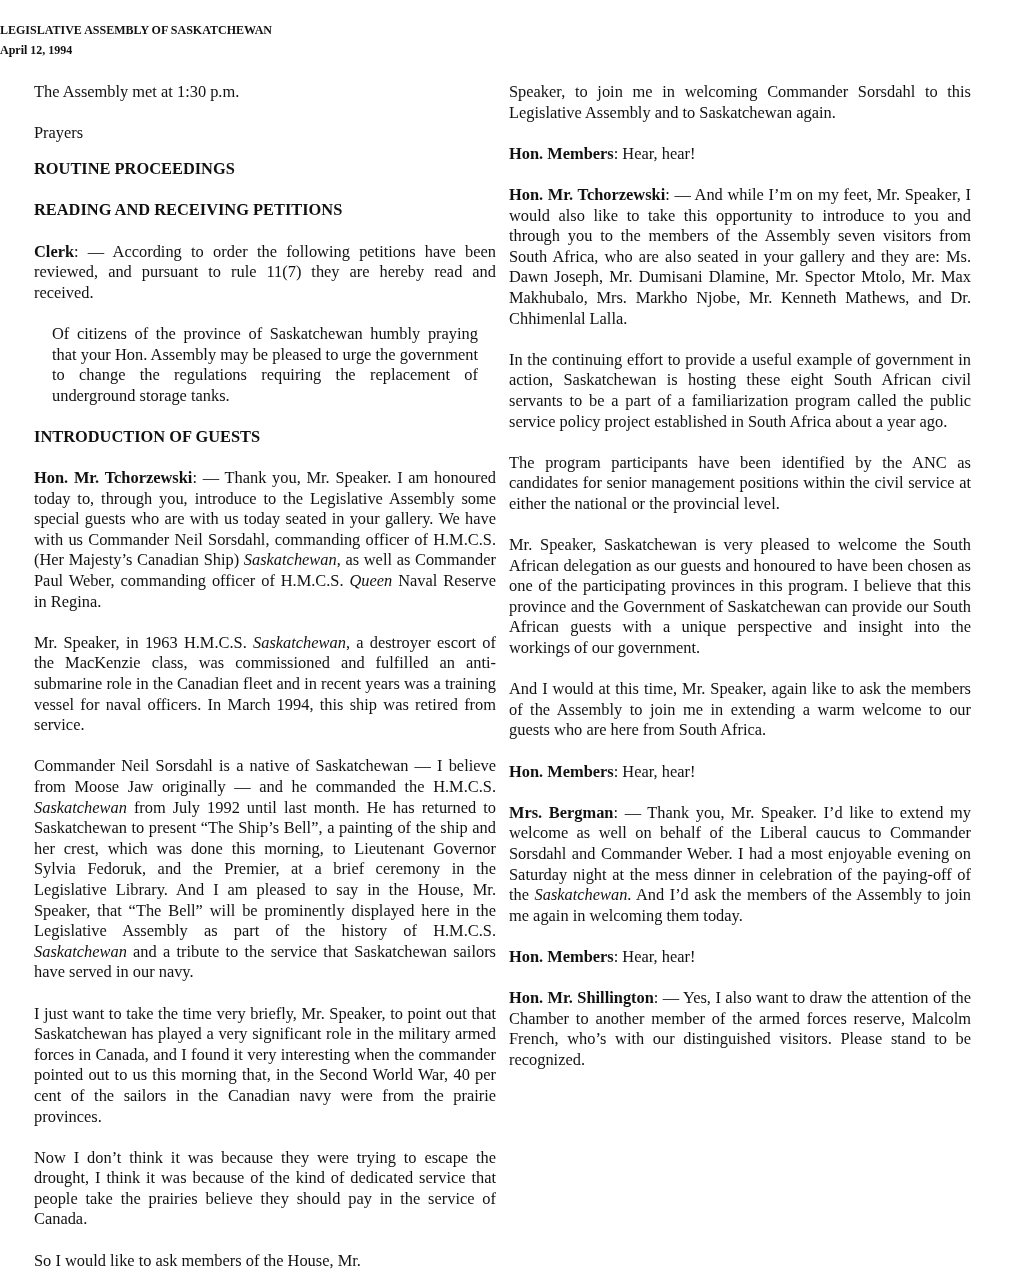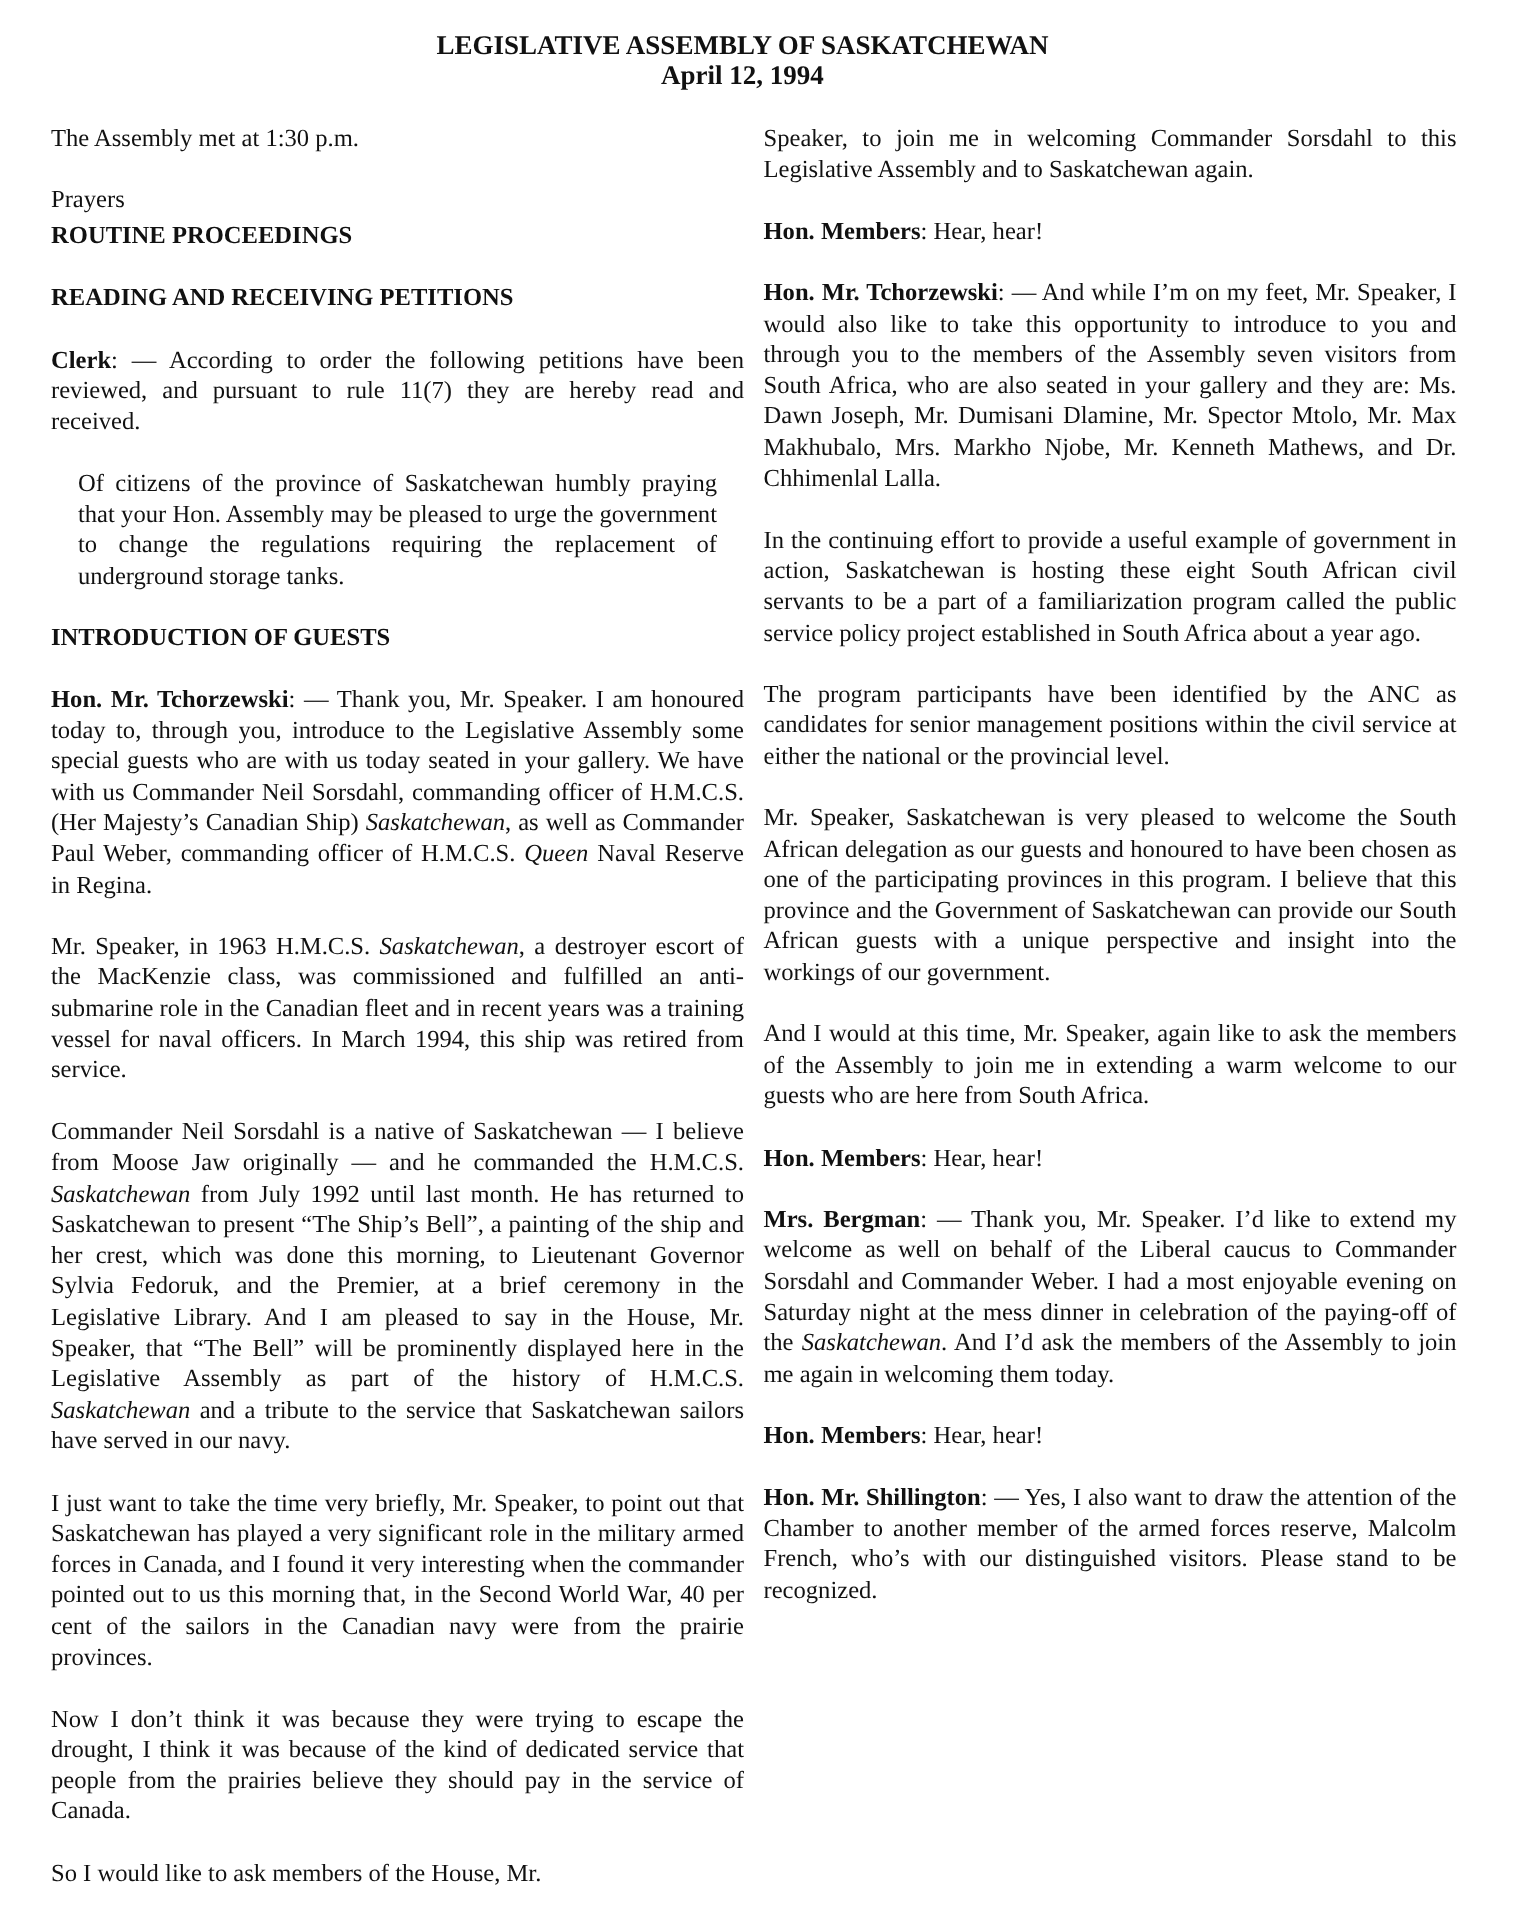--- a/index.html
+++ b/index.html
@@ -8,21 +8,21 @@
     height: 1281px;
     overflow: hidden;
     font-family: "Liberation Serif", "DejaVu Serif", serif;
     color: #111111;
     font-size: 16.4px;
     line-height: 20.6px;
   }
   .page { position: relative; width: 1012px; height: 1281px; }
   .header {
     position: absolute; top: 20px; left: 0; width: 990px;
-    text-align: center; font-weight: bold; font-size: 18px; line-height: 20px;
+    text-align: left; font-weight: bold; font-size: 12px; line-height: 20px;
   }
   .col {
     position: absolute; top: 82px; width: 462px;
   }
   .col.left { left: 34px; }
   .col.right { left: 509px; }
   p { margin: 0 0 20.6px 0; text-align: justify; }
   p.tight { margin-bottom: 11px; }
   .heading {
     font-weight: bold; text-align: left; margin: 0 0 20.6px 0;
@@ -36,38 +36,38 @@
 
 <div class="page">
 
   <div class="header">
     <div>LEGISLATIVE ASSEMBLY OF SASKATCHEWAN</div>
     <div>April 12, 1994</div>
   </div>
 
   <div class="col left">
     <p class="tight">The Assembly met at 1:30 p.m.</p>
-    <p style="margin-top:20px;margin-bottom:4px">Prayers</p>
+    <p style="margin-top:20px;margin-bottom:16px">Prayers</p>
     <div class="heading">ROUTINE PROCEEDINGS</div>
     <div class="heading">READING AND RECEIVING PETITIONS</div>
 
     <p><span class="speaker">Clerk</span><span>: — According to order the following petitions have been reviewed, and pursuant to rule 11(7) they are hereby read and received.</span></p>
 
     <div class="quote">Of citizens of the province of Saskatchewan humbly praying that your Hon. Assembly may be pleased to urge the government to change the regulations requiring the replacement of underground storage tanks.</div>
 
     <div class="heading">INTRODUCTION OF GUESTS</div>
 
     <p><span class="speaker">Hon. Mr. Tchorzewski</span><span>: — Thank you, Mr. Speaker. I am honoured today to, through you, introduce to the Legislative Assembly some special guests who are with us today seated in your gallery. We have with us Commander Neil Sorsdahl, commanding officer of H.M.C.S. (Her Majesty’s Canadian Ship) </span><em>Saskatchewan</em><span>, as well as Commander Paul Weber, commanding officer of H.M.C.S. </span><em>Queen</em><span> Naval Reserve in Regina.</span></p>
 
     <p><span>Mr. Speaker, in 1963 H.M.C.S. </span><em>Saskatchewan</em><span>, a destroyer escort of the MacKenzie class, was commissioned and fulfilled an anti-submarine role in the Canadian fleet and in recent years was a training vessel for naval officers. In March 1994, this ship was retired from service.</span></p>
 
     <p><span>Commander Neil Sorsdahl is a native of Saskatchewan — I believe from Moose Jaw originally — and he commanded the H.M.C.S. </span><em>Saskatchewan</em><span> from July 1992 until last month. He has returned to Saskatchewan to present “The Ship’s Bell”, a painting of the ship and her crest, which was done this morning, to Lieutenant Governor Sylvia Fedoruk, and the Premier, at a brief ceremony in the Legislative Library. And I am pleased to say in the House, Mr. Speaker, that “The Bell” will be prominently displayed here in the Legislative Assembly as part of the history of H.M.C.S. </span><em>Saskatchewan</em><span> and a tribute to the service that Saskatchewan sailors have served in our navy.</span></p>
 
     <p>I just want to take the time very briefly, Mr. Speaker, to point out that Saskatchewan has played a very significant role in the military armed forces in Canada, and I found it very interesting when the commander pointed out to us this morning that, in the Second World War, 40 per cent of the sailors in the Canadian navy were from the prairie provinces.</p>
-    <p>Now I don’t think it was because they were trying to escape the drought, I think it was because of the kind of dedicated service that people from the prairies believe they should pay in the service of Canada.</p>
+    <p>Now I don’t think it was because they were trying to escape the drought, I think it was because of the kind of dedicated service that people take the prairies believe they should pay in the service of Canada.</p>
     <p>So I would like to ask members of the House, Mr.</p>
   </div>
 
   <div class="col right">
     <p>Speaker, to join me in welcoming Commander Sorsdahl to this Legislative Assembly and to Saskatchewan again.</p>
 
     <p><span class="speaker">Hon. Members</span><span>: Hear, hear!</span></p>
 
     <p><span class="speaker">Hon. Mr. Tchorzewski</span><span>: — And while I’m on my feet, Mr. Speaker, I would also like to take this opportunity to introduce to you and through you to the members of the Assembly seven visitors from South Africa, who are also seated in your gallery and they are: Ms. Dawn Joseph, Mr. Dumisani Dlamine, Mr. Spector Mtolo, Mr. Max Makhubalo, Mrs. Markho Njobe, Mr. Kenneth Mathews, and Dr. Chhimenlal Lalla.</span></p>
 

